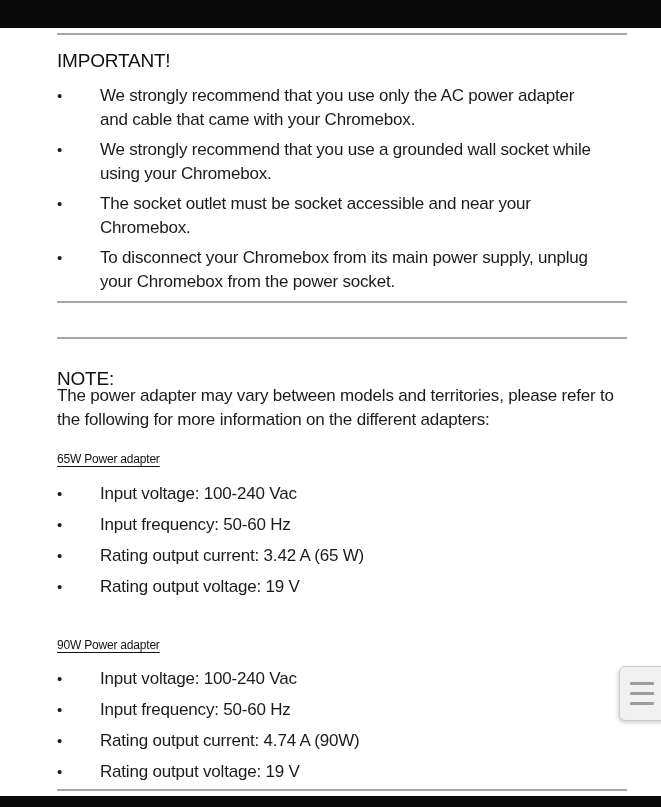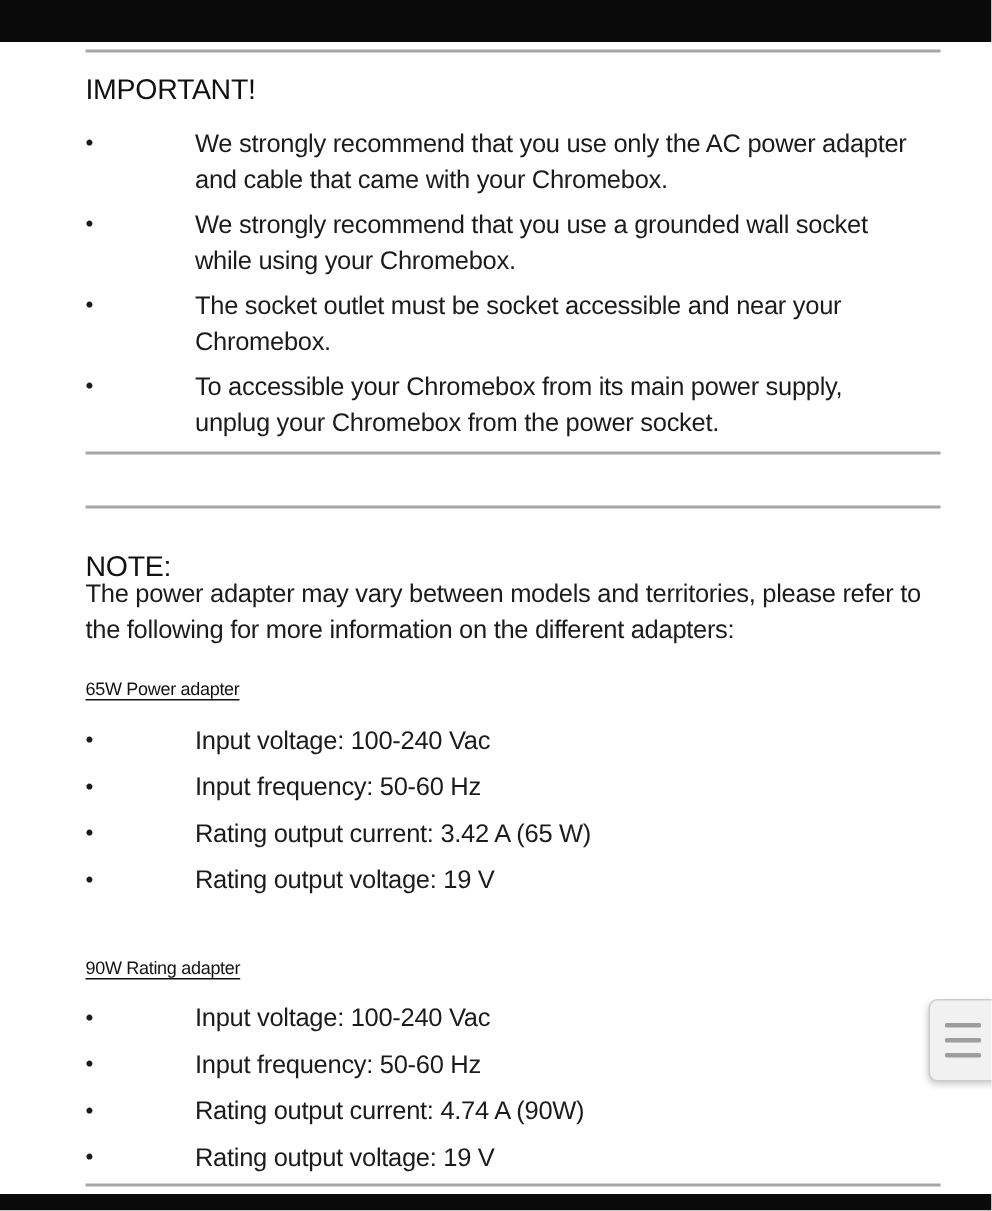--- a/index.html
+++ b/index.html
@@ -36,21 +36,21 @@
     list-style: none; width: 556px;
   }
   ul.blist li {
     display: flex; align-items: flex-start;
     margin: 0 0 6px 0;
   }
   ul.blist li .marker {
     width: 43px; flex: 0 0 43px;
     font-size: 15px; line-height: 24px; color: #1b1b1b;
   }
-  ul.blist li .btext { width: 500px; margin-left: 30px; }
+  ul.blist li .btext { width: 500px; }
   ul.blist.specs li { margin-bottom: 7px; }
 
   .intro {
     position: absolute; left: 57px; width: 570px;
   }
 
   .adapter-title {
     position: absolute; left: 57px;
     font-size: 12px; color: #111;
     text-decoration: underline;
@@ -96,21 +96,21 @@
     <li>
       <span class="marker">•</span>
       <span class="btext">We strongly recommend that you use a grounded wall socket while using your Chromebox.</span>
     </li>
     <li>
       <span class="marker">•</span>
       <span class="btext">The socket outlet must be socket accessible and near your Chromebox.</span>
     </li>
     <li>
       <span class="marker">•</span>
-      <span class="btext">To accessible your Chromebox from its main power supply, unplug your Chromebox from the power socket.</span>
+      <span class="btext">To disconnect your Chromebox from its main power supply, unplug your Chromebox from the power socket.</span>
     </li>
   </ul>
 
   <div class="rule" style="top:301px"></div>
   <div class="rule" style="top:337px"></div>
 
   <div class="h-note" style="top:368px">NOTE:</div>
 
   <div class="intro body-text" style="top:384px">The power adapter may vary between models and territories, please refer to the following for more information on the different adapters:</div>
 
@@ -128,21 +128,21 @@
     <li>
       <span class="marker">•</span>
       <span class="btext">Rating output current: 3.42 A (65 W)</span>
     </li>
     <li>
       <span class="marker">•</span>
       <span class="btext">Rating output voltage: 19 V</span>
     </li>
   </ul>
 
-  <div class="adapter-title" style="top:638px">90W Rating adapter</div>
+  <div class="adapter-title" style="top:638px">90W Power adapter</div>
 
   <ul class="blist specs body-text" style="top:667px">
     <li>
       <span class="marker">•</span>
       <span class="btext">Input voltage: 100-240 Vac</span>
     </li>
     <li>
       <span class="marker">•</span>
       <span class="btext">Input frequency: 50-60 Hz</span>
     </li>

